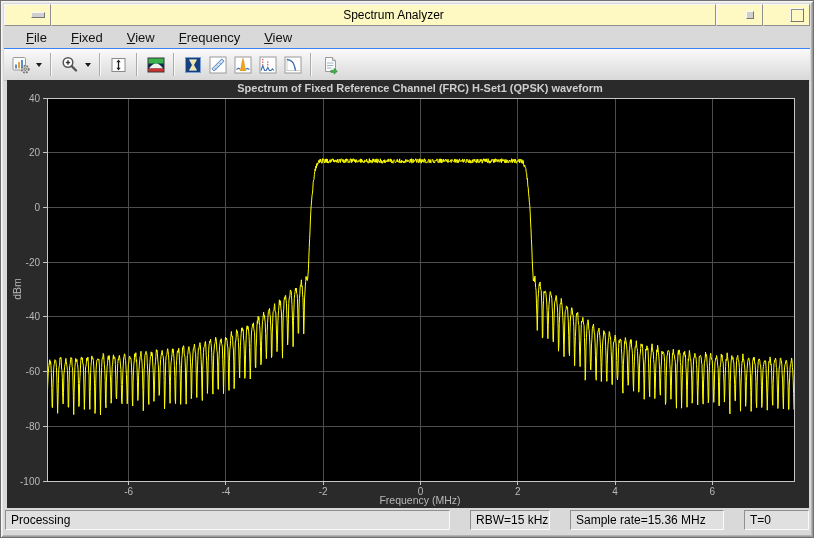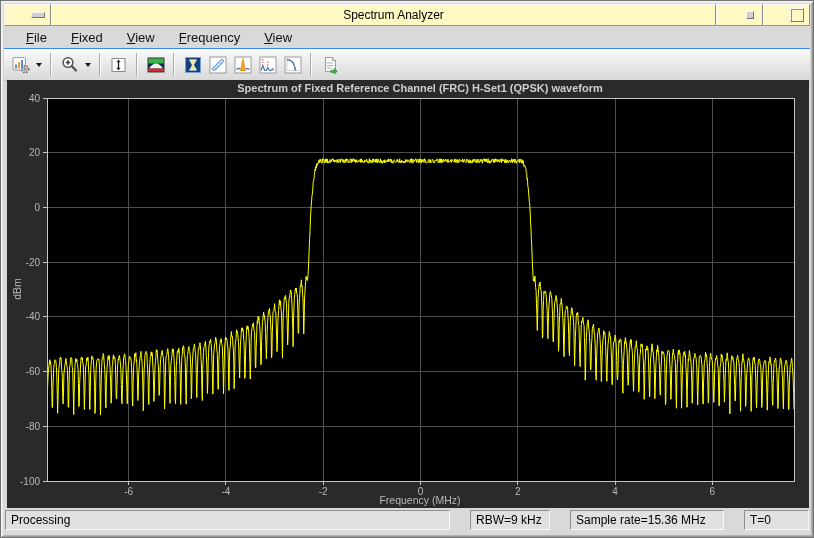--- a/index.html
+++ b/index.html
@@ -254,21 +254,21 @@
       <text class="axislabel" x="413" y="424" text-anchor="middle">Frequency (MHz)</text>
       <text class="axislabel" x="14" y="209" text-anchor="middle" transform="rotate(-90 14 209)">dBm</text>
     </svg>
   </div>
 
   <div class="statusbar">
     <div class="panel grow">
       <span>Processing</span>
     </div>
     <div class="panel" style="width:80px">
-      <span>RBW=9 kHz</span>
+      <span>RBW=15 kHz</span>
     </div>
     <div class="panel" style="width:154px">
       <span>Sample rate=15.36 MHz</span>
     </div>
     <div class="panel" style="width:65px">
       <span>T=0</span>
     </div>
   </div>
 
 </div>

